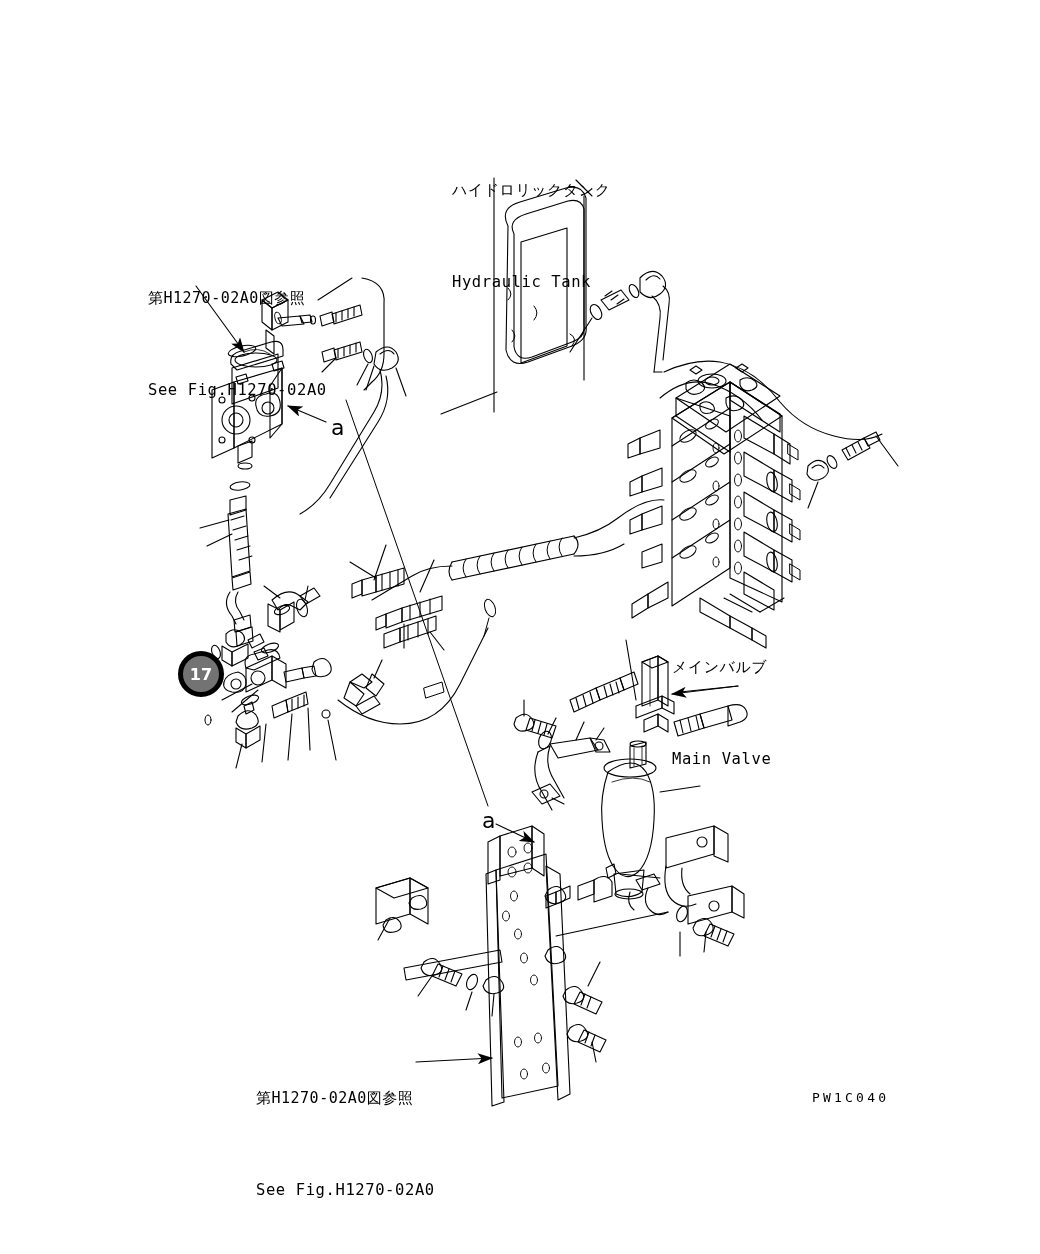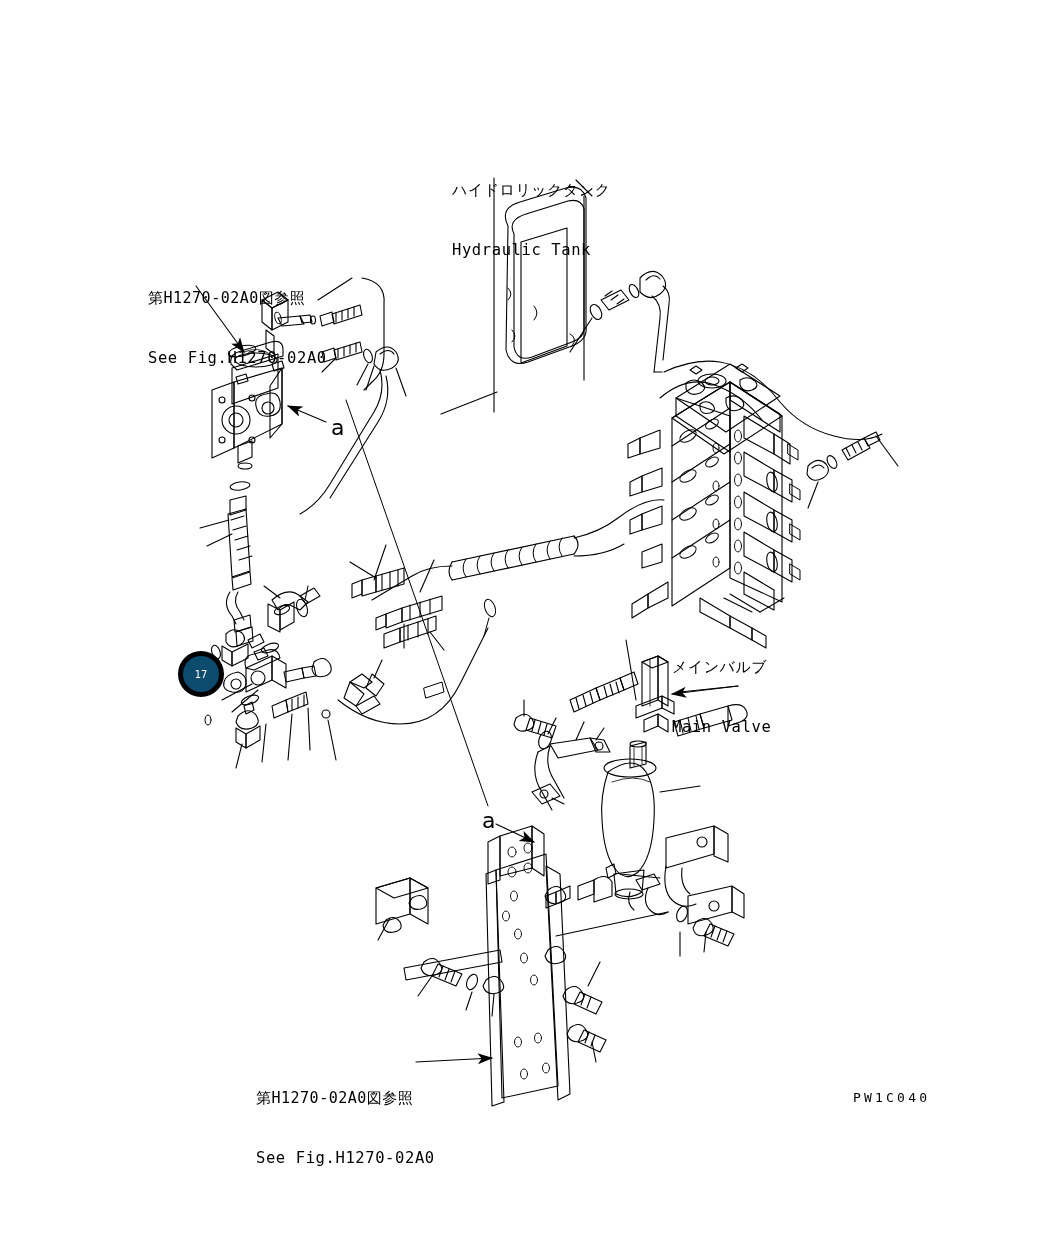--- a/index.html
+++ b/index.html
@@ -6,28 +6,28 @@
   html,body{margin:0;padding:0;background:#ffffff;}
   body{
     width:1040px;height:1254px;position:relative;overflow:hidden;
     font-family:"DejaVu Sans Mono","Liberation Mono",monospace;
     color:#000;
   }
   #sheet{position:absolute;inset:0;width:828px;height:1254px;}
   svg.art{position:absolute;left:0;top:0;width:1040px;height:1254px;}
   .lbl{position:absolute;white-space:pre;line-height:1.28;}
   .jp{font-size:15px;letter-spacing:0.5px;}
-  .en{font-size:15.5px;letter-spacing:0.6px;}
-  .code{position:absolute;font-size:13px;letter-spacing:3.2px;margin-left:41px;}
+  .en{font-size:15.5px;letter-spacing:0.6px;margin-top:32px;}
+  .code{position:absolute;font-size:13px;letter-spacing:3.2px;}
   .aletter{position:absolute;font-size:22px;font-family:"DejaVu Sans","Liberation Sans",sans-serif;}
   .callout{
     position:absolute;width:46px;height:46px;border-radius:50%;
-    background:#0c4a6e;border:5px solid #000;box-sizing:border-box;
+    background:#737373;border:5px solid #000;box-sizing:border-box;
     display:flex;align-items:center;justify-content:center;
-    color:#fff;font-size:10px;font-family:"DejaVu Sans","Liberation Sans",sans-serif;
+    color:#fff;font-size:16px;font-family:"DejaVu Sans","Liberation Sans",sans-serif;font-weight:bold;
   }
 </style>
 </head>
 <body>
 
 <div id="sheet">
 
   <svg class="art" viewBox="0 0 1040 1254">
     <defs>
       <marker id="arrH" markerWidth="14" markerHeight="10" refX="13" refY="5" orient="auto">

